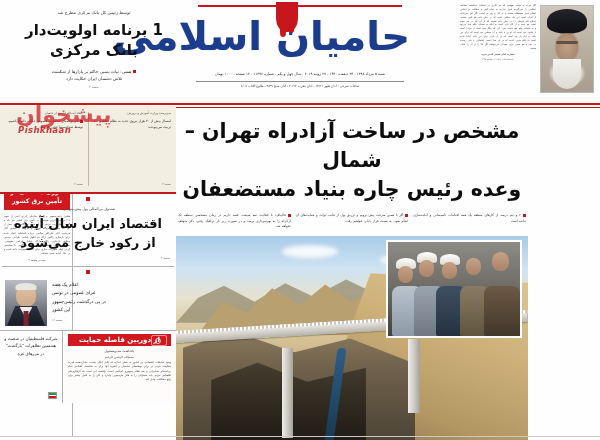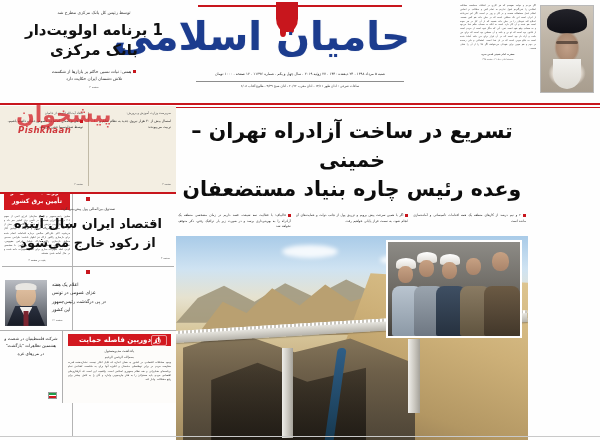--- a/index.html
+++ b/index.html
@@ -730,21 +730,21 @@
       <div class="rb-kicker">رئیس سازمان انرژی اتمی اعلام کرد</div>
       <div class="rb-title">سهم ۲.۷ درصدی انرژی هسته‌ای در تأمین برق کشور</div>
     </div>
 
     <div class="side-body blurtext rtl">معاون رئیس‌جمهور و رئیس سازمان انرژی اتمی از سهم ۲.۷ درصدی انرژی هسته‌ای در تأمین برق کشور خبر داد و گفت: اینها مردم تیزبینی بر آن شدند نیروگاه بوشهر بیش از این که بیش از نیروگاه بوشهر و نیروگاه ۲ بوشهر آغاز می‌شود. اکبر علی‌اکبر صالحی درباره اقدامات انجام شده برای بازسازی راکتور اراک نیز اظهار داشت: طراحی جدیدی مطابق بازسازی راکتور اراک شامل طراحی مفهومی، تفصیلی، ورزی، نقشه‌ها انجام شده و اکنون با مشخص کردن ابعاد تجهیزات سازی برای تأمین تجهیزات داده شده و در حال آماده شدن هستند.</div>
     <div class="side-more">بقیه در صفحه ۲</div>
   </div>
 
   <div id="lead">
     <div id="lead-headline">
-      <div>تسریع در ساخت آزادراه تهران – خمینی</div>
+      <div>مشخص در ساخت آزادراه تهران – شمال</div>
       <div>وعده رئیس چاره بنیاد مستضعفان</div>
     </div>
 
     <div id="lead-bullets">
       <div class="lb blurtext"><span class="bullet-sq"></span><span>۲ و نیم درصد از کارهای منطقه یک همه اقدامات تأسیساتی و آماده‌سازی مانده است</span></div>
       <div class="lb blurtext"><span class="bullet-sq"></span><span>اگر با همین سرعت پیش برویم و تزریق پول از جانب دولت و حمایت‌های آن انجام شود، به سمت فراز پایانی خواهیم رفت</span></div>
       <div class="lb blurtext"><span class="bullet-sq"></span><span>قالیباف: با فعالیت سه شیفت، قصد داریم در زمان مشخصی منطقه یک آزادراه را به بهره‌برداری برسد و در صورت زیر بار ترافیک رفتن، ذکر متوقف نخواهد شد</span></div>
     </div>
 
     <div id="lead-photo">

